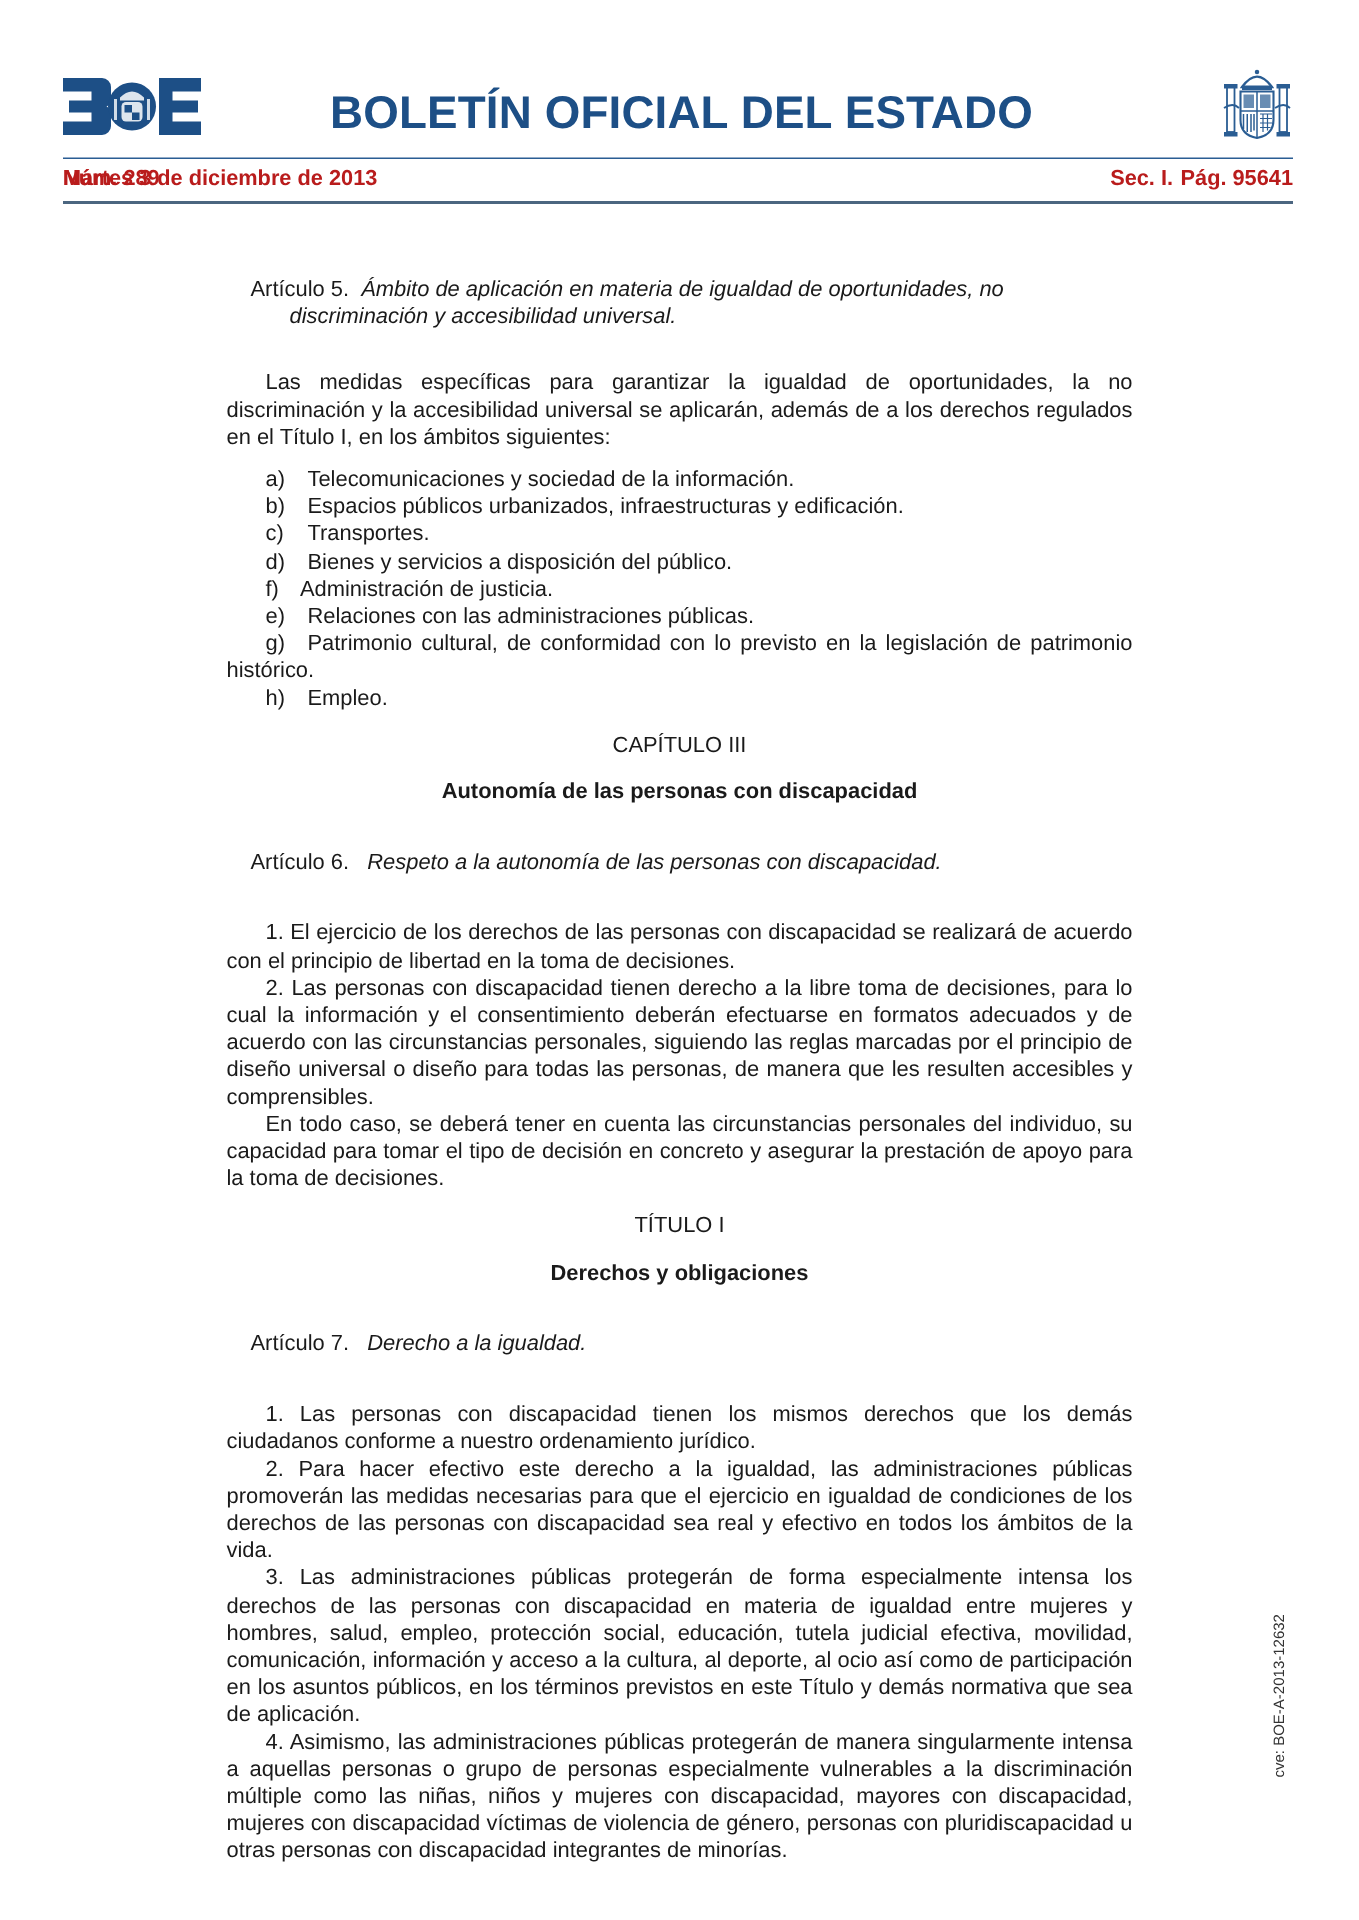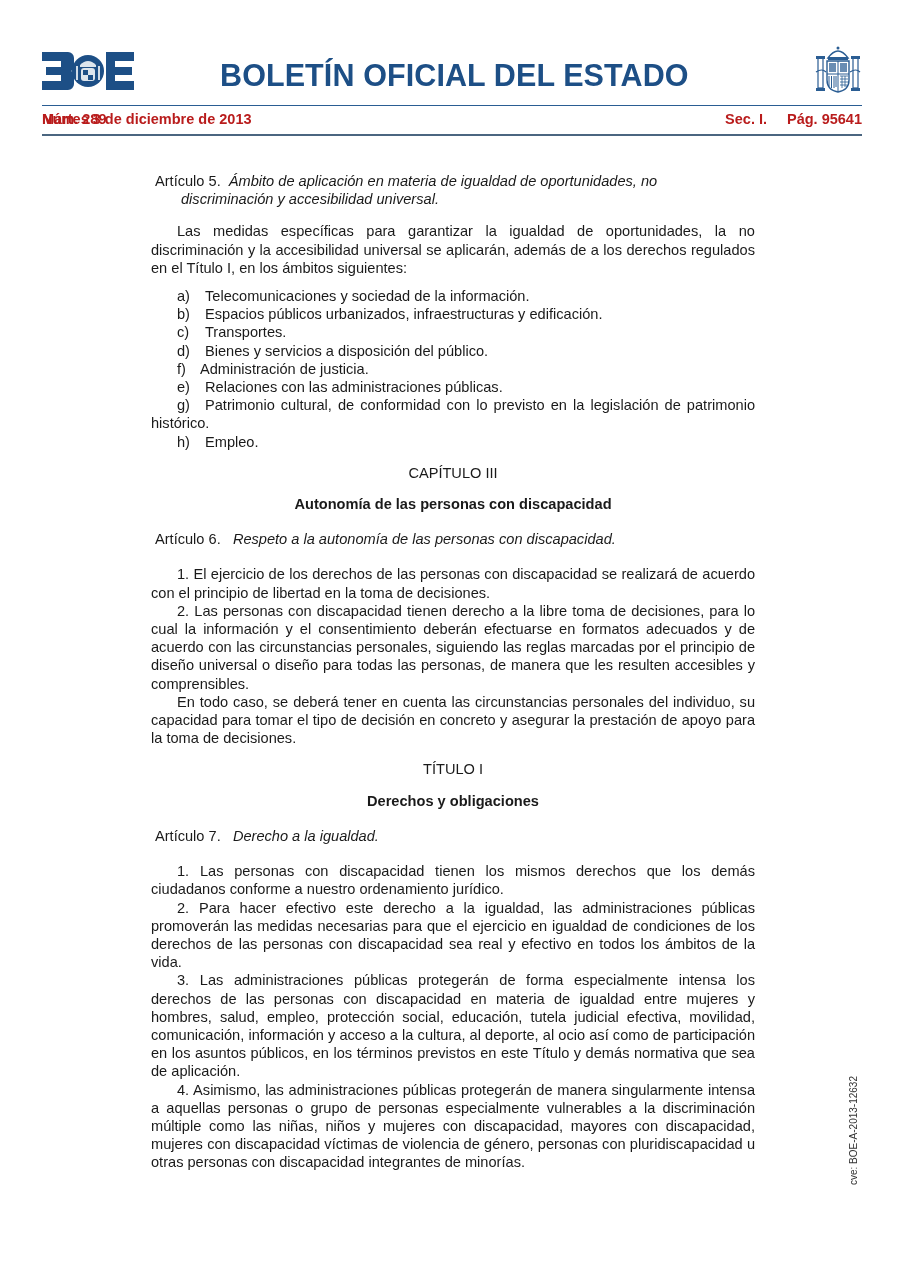--- a/index.html
+++ b/index.html
@@ -11,27 +11,27 @@
   .title { position: absolute; left: 178px; top: 14px; font-size: 30.5px; font-weight: bold;
            color: #1d4f86; letter-spacing: 0.1px; white-space: nowrap; }
   .coat { position: absolute; right: 0; top: 0; width: 48px; height: 52px; }
 
   .rule-top { position: absolute; left: 42px; top: 105px; width: 820px; height: 1px; background: #2a5d93; }
   .subheader { position: absolute; left: 42px; top: 111px; width: 820px; height: 20px;
                font-size: 14.5px; font-weight: bold; color: #b91c1c; }
   .subheader .num { position: absolute; left: 0; top: 0; }
   .subheader .date { position: absolute; left: 0; width: 100%; top: 0; }
   .subheader .sec { position: absolute; right: 0; top: 0; white-space: nowrap; }
-  .subheader .sec span + span { margin-left: 20px; }
+  .subheader .sec span + span { margin-left: 5px; }
   .rule-bottom { position: absolute; left: 42px; top: 134px; width: 820px; height: 2px; background: #4b6680; }
 
   .content { position: absolute; left: 151px; top: 168px; width: 604px;
              font-size: 14.6px; line-height: 18.2px; text-align: justify; }
   .content p { margin: 0; }
-  .art-head { margin: 4px; }
+  .art-head { margin: 16px; }
   .art-head .hang { padding-left: 26px; display: block; }
   .indent { text-indent: 26px; }
   .gap-s { height: 10px; }
   .gap-m { height: 13px; }
   .center { text-align: center; }
   .bold { font-weight: bold; }
   .ital { font-style: italic; }
   .list-item { padding-left: 26px; text-indent: 0; }
   .list-item .lbl { display: inline-block; width: 28px; }
   .list-item.narrow .lbl { width: 23px; }

